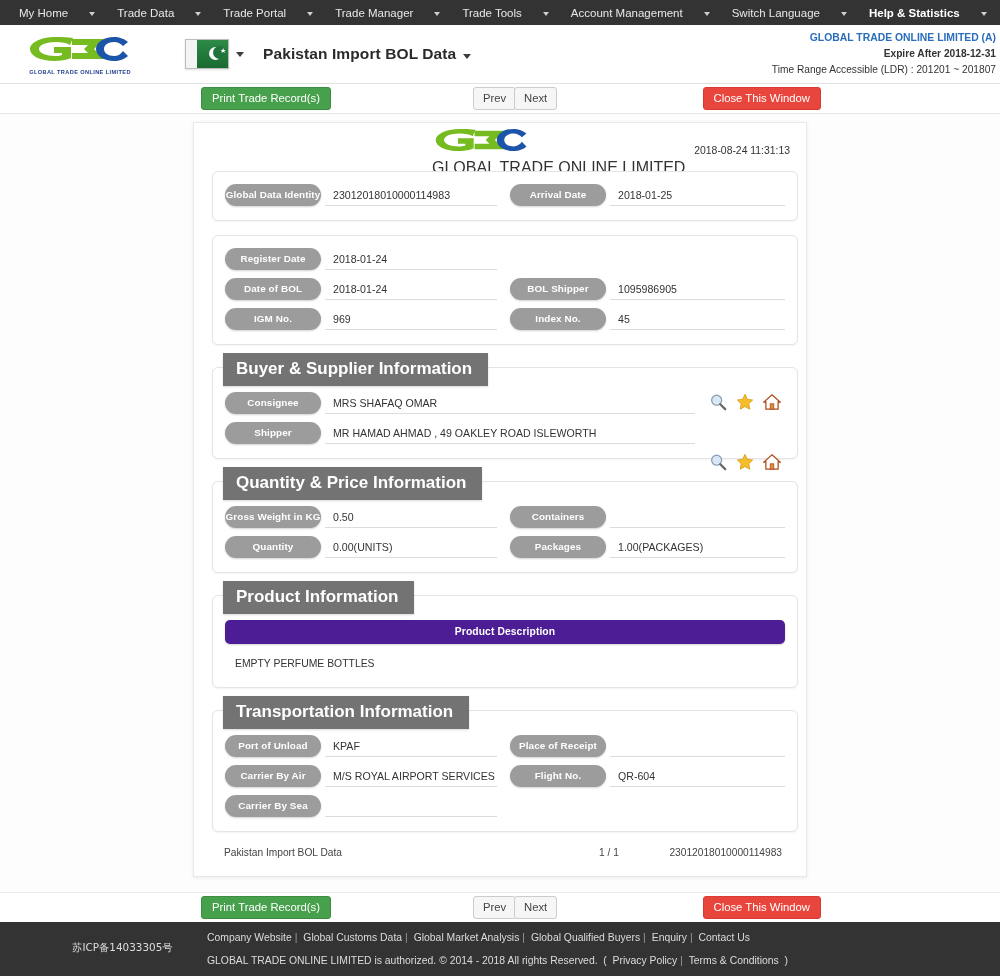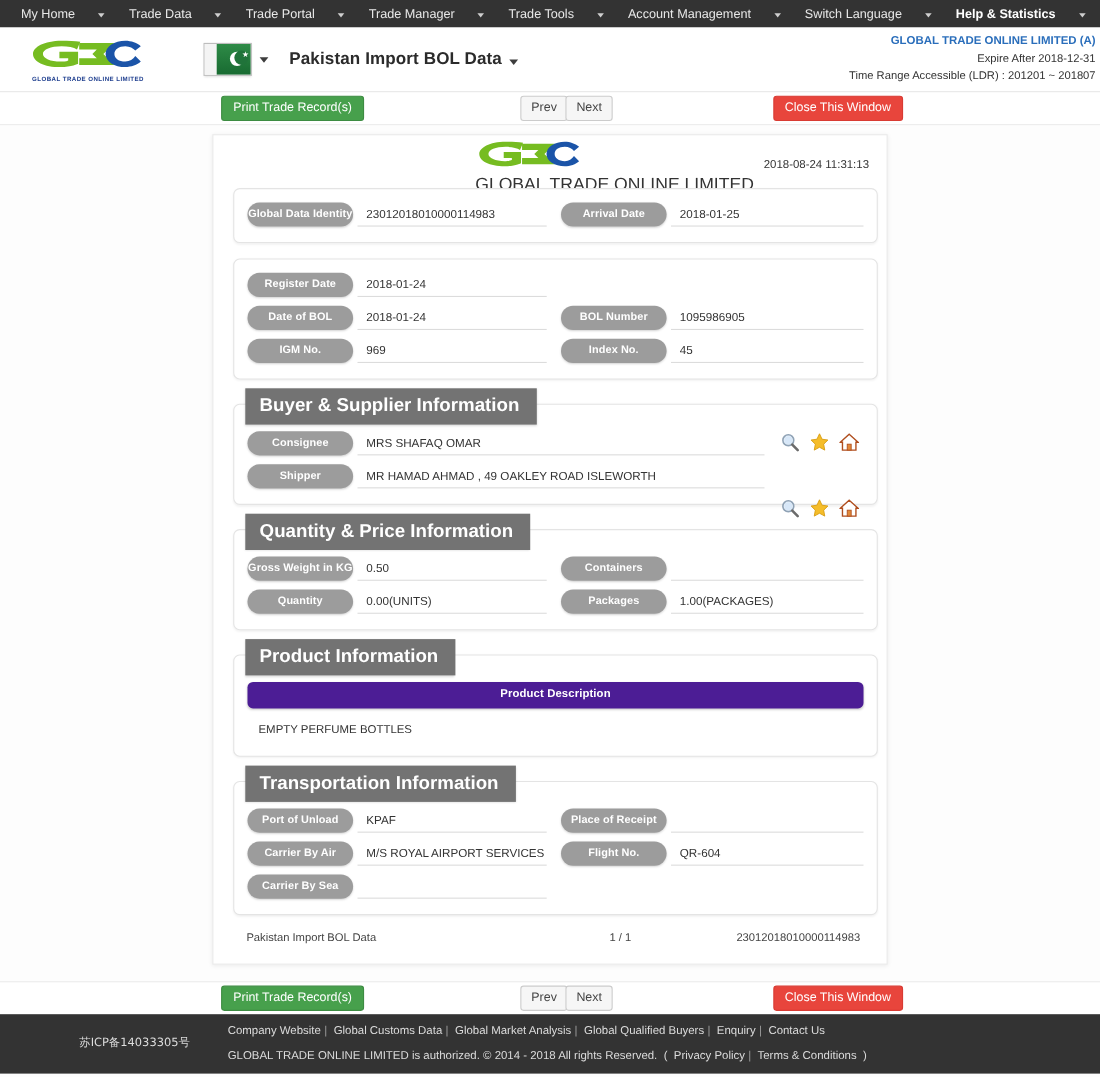--- a/index.html
+++ b/index.html
@@ -112,21 +112,21 @@
   .page-sub { font-size:10.2px; color:#666; margin-top:4px; }
 
   .header-right {
     position:absolute; right:4px; top:5px;
     text-align:right;
     font-size:10.2px;
     color:#333;
     line-height:16px;
   }
   .header-right .acct { color:#2a6ebb; font-weight:bold; font-size:10.4px; }
-  .header-right .exp { font-weight:normal; color:#333; }
+  .header-right .exp { font-weight:bold; color:#333; }
 
   
   .toolbar {
     height:30px;
     background:#fff;
     border-bottom:1px solid #e5e5e5;
     position:relative;
   }
   .toolbar-inner {
     width:626px; margin:0 auto;
@@ -250,21 +250,21 @@
 
   .doc-footer {
     position:absolute;
     left:0; right:0; bottom:18px;
     display:flex;
     font-size:10.2px;
     color:#444;
     padding:0 24px 0 30px;
   }
   .doc-footer .f1 { width:330px; }
-  .doc-footer .f2 { width:110px; }
+  .doc-footer .f2 { width:110px; text-align:center; }
   .doc-footer .f3 { flex:1; text-align:right; }
 
   
   .toolbar-bottom {
     height:30px;
     background:#fff;
     border-top:1px solid #ececec;
     position:relative;
   }
 
@@ -411,21 +411,21 @@
         <div class="pill">Register Date</div>
         <div class="fieldval w-left">2018-01-24</div>
         <div class="gap"></div>
         <div class="pill" style="visibility:hidden"></div>
         <div class="fieldval w-right" style="border-bottom:none"></div>
       </div>
       <div class="row">
         <div class="pill">Date of BOL</div>
         <div class="fieldval w-left">2018-01-24</div>
         <div class="gap"></div>
-        <div class="pill">BOL Number</div>
+        <div class="pill">BOL Shipper</div>
         <div class="fieldval w-right">1095986905</div>
       </div>
       <div class="row">
         <div class="pill">IGM No.</div>
         <div class="fieldval w-left">969</div>
         <div class="gap"></div>
         <div class="pill">Index No.</div>
         <div class="fieldval w-right">45</div>
       </div>
     </div>

